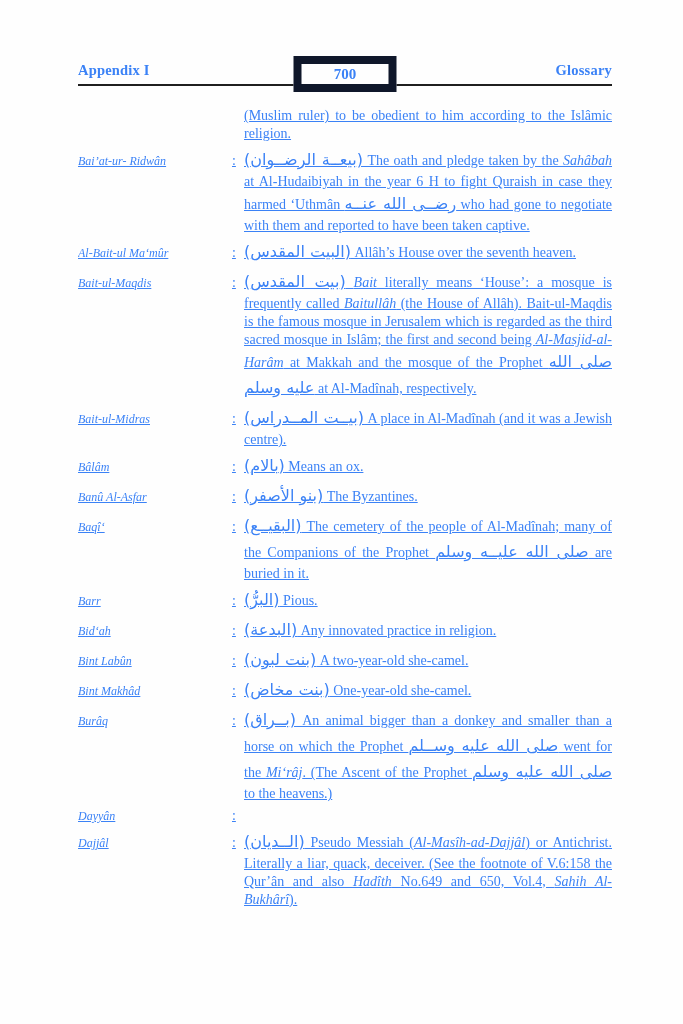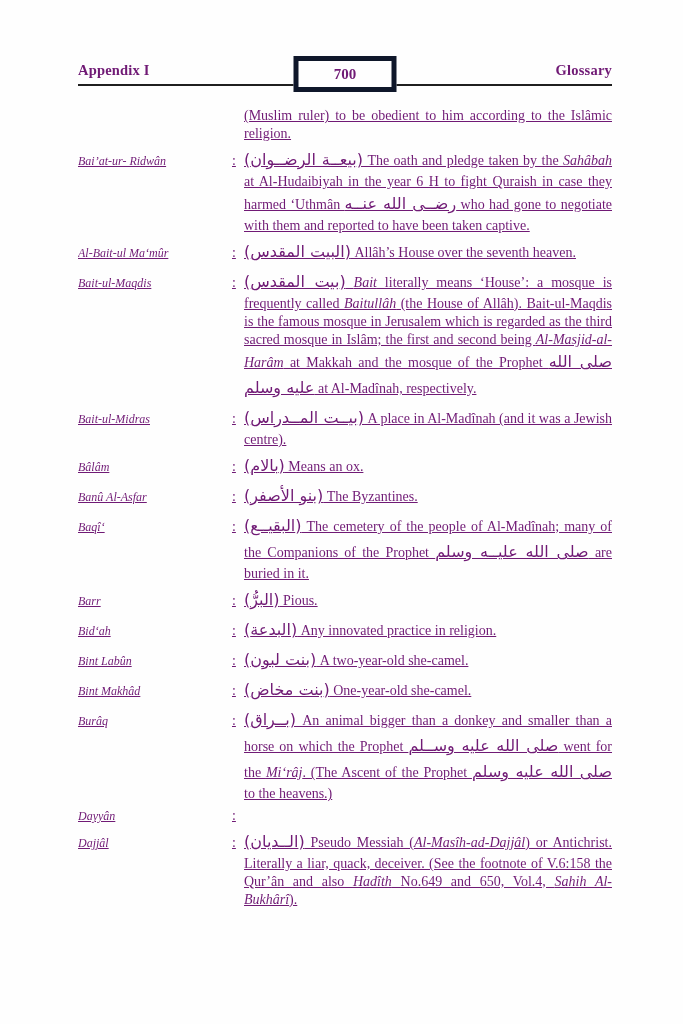--- a/index.html
+++ b/index.html
@@ -3,39 +3,39 @@
 <meta charset="utf-8">
 <style>
   html, body { margin: 0; padding: 0; background: #ffffff; }
   .page {
     position: relative;
     width: 683px;
     height: 1024px;
     box-sizing: border-box;
     padding: 56px 71px 0 78px;
     background: #fefefe;
-    color: #701a75;
+    color: #3b82f6;
     font-family: "Liberation Serif", serif;
     overflow: hidden;
   }
   .header { position: relative; height: 38px; }
   .hrule {
     position: absolute; left: 0; right: 0; top: 28px;
     border-top: 2px solid #1f1f1f; height: 0;
   }
   .hleft, .hright {
     position: absolute; top: 6px;
     font-weight: bold; font-size: 14.5px; letter-spacing: 0.2px;
   }
   .hleft { left: 0; }
   .hright { right: 0; margin-left: 41px; }
   .pagebox {
     position: absolute; left: 50%; top: 0; transform: translateX(-50%);
     width: 103px; height: 36px; box-sizing: border-box;
-    border: 5px solid #0f172a; background: #fefefe; z-index: 1;
+    border: 8px solid #0f172a; background: #fefefe; z-index: 1;
     display: flex; align-items: center; justify-content: center;
     font-weight: bold; font-size: 15px;
   }
   .list { margin-top: 13px; }
   .row { display: flex; align-items: baseline; margin-bottom: 4px; text-decoration: underline; }
   .term {
     flex: 0 0 154px;
     font-style: italic; font-size: 12px; line-height: 18px;
     white-space: nowrap; overflow: hidden;
   }

